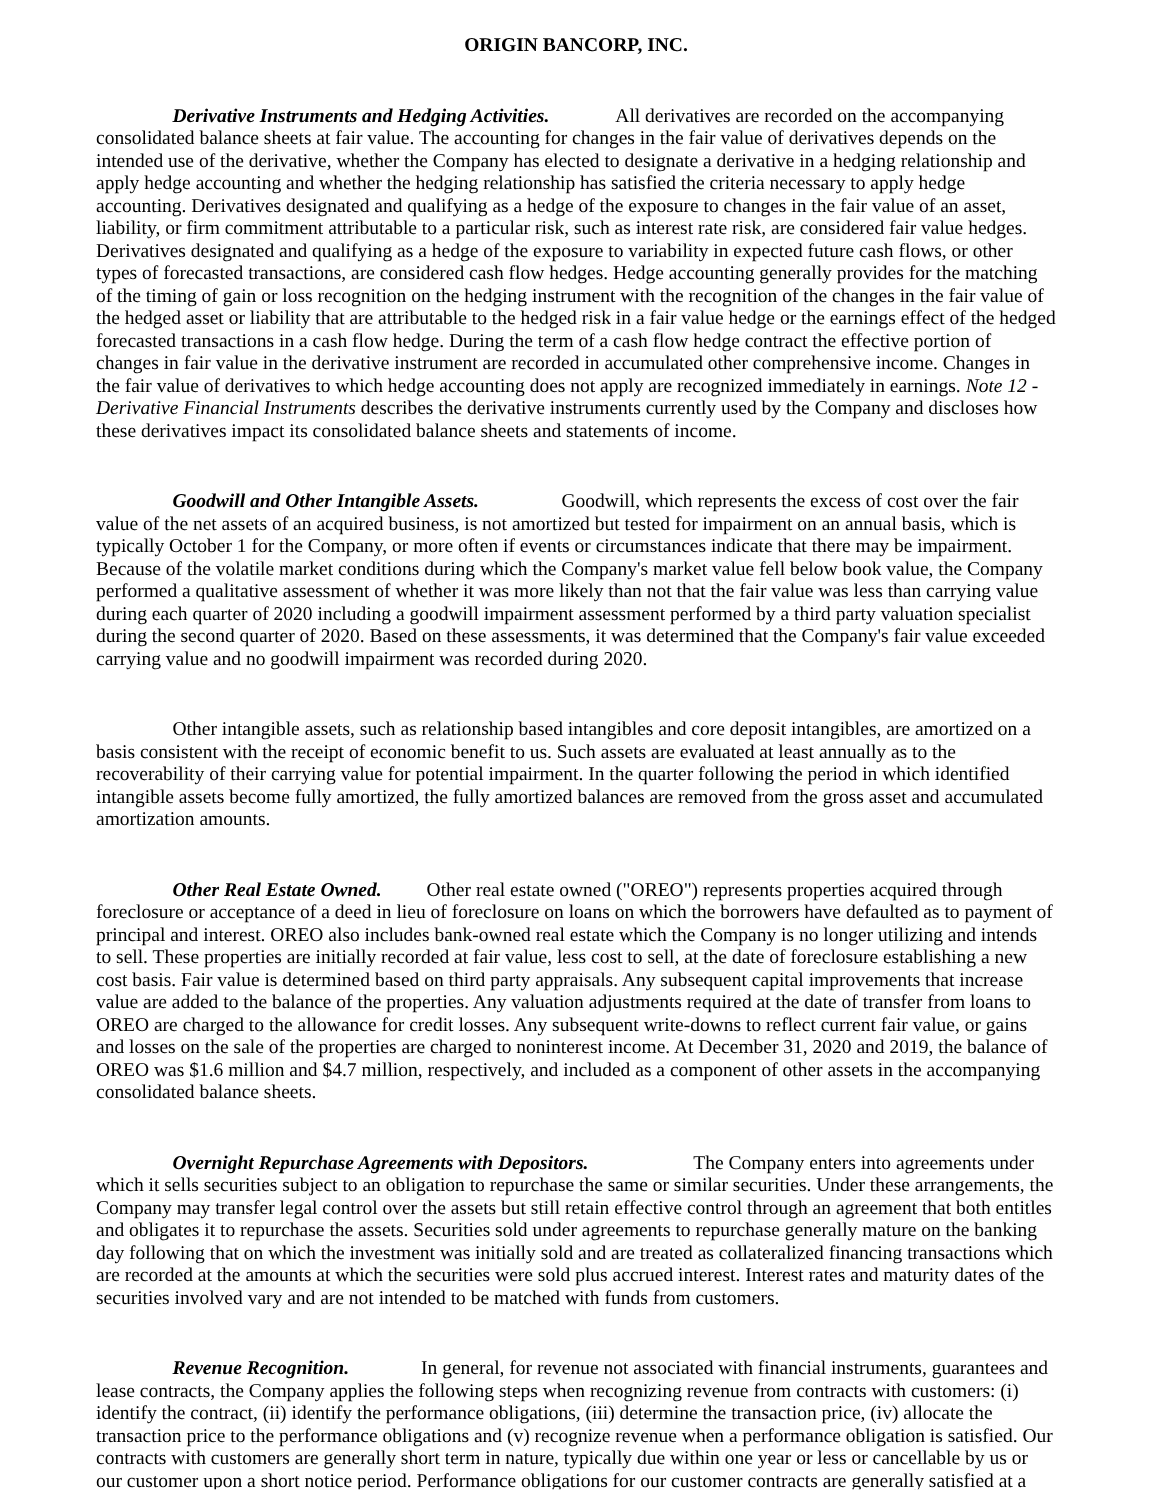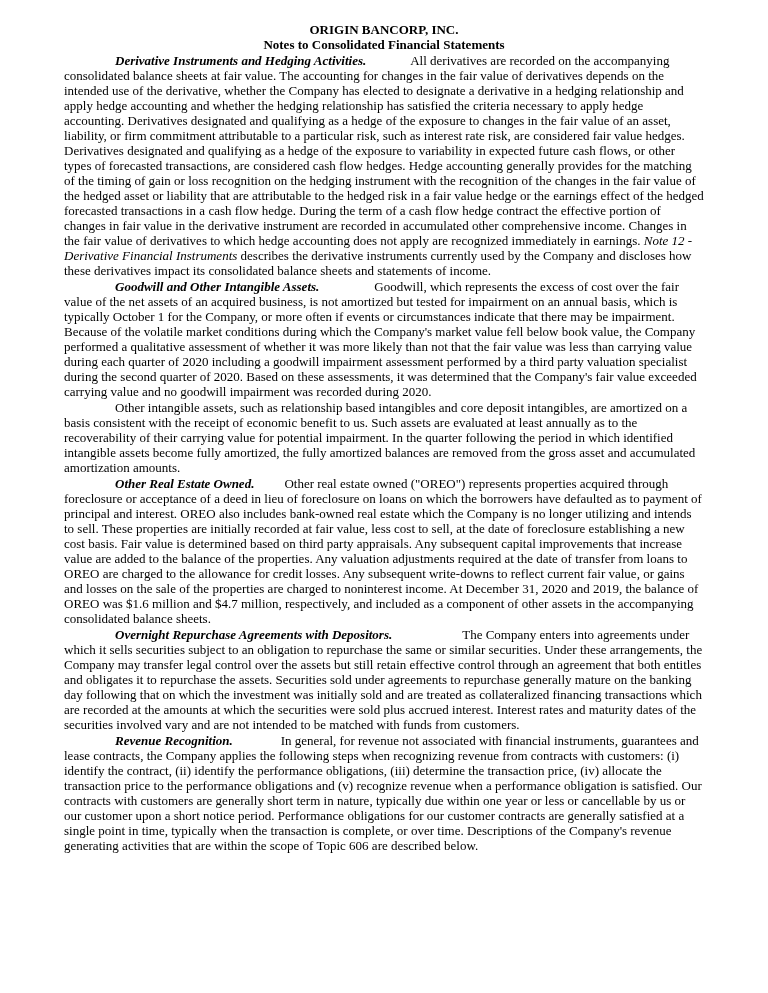--- a/index.html
+++ b/index.html
@@ -12,21 +12,21 @@
     font-family: "Liberation Serif", "DejaVu Serif", serif;
     font-size: 13px;
     line-height: 15px;
     box-sizing: border-box;
     overflow: hidden;
   }
   .content { padding: 22px 64px 0 64px; }
   .doc-header { text-align: center; font-weight: bold; }
   .doc-header div { white-space: nowrap; }
   .para {
-    margin: 1px 0 0 0;
+    margin: 32px 0 0 0;
     text-indent: 51px;
     text-align: left;
   }
   .lead { font-weight: bold; font-style: italic; }
   .tab { display: inline-block; height: 1px; vertical-align: baseline; }
   .ref-italic { font-style: italic; }
   .page-footer {
     position: absolute;
     bottom: 24px;
     left: 0;
@@ -35,21 +35,20 @@
   }
 </style>
 </head>
 <body>
 
 <div class="page">
   <div class="content">
 
     <div class="doc-header">
       <div>ORIGIN BANCORP, INC.</div>
-      <div>Notes to Consolidated Financial Statements</div>
     </div>
 
     <p class="para"><span class="lead">Derivative Instruments and Hedging Activities.</span><span class="tab" style="width:44px"></span><span>All derivatives are recorded on the accompanying consolidated balance sheets at fair value. The accounting for changes in the fair value of derivatives depends on the intended use of the derivative, whether the Company has elected to designate a derivative in a hedging relationship and apply hedge accounting and whether the hedging relationship has satisfied the criteria necessary to apply hedge accounting. Derivatives designated and qualifying as a hedge of the exposure to changes in the fair value of an asset, liability, or firm commitment attributable to a particular risk, such as interest rate risk, are considered fair value hedges. Derivatives designated and qualifying as a hedge of the exposure to variability in expected future cash flows, or other types of forecasted transactions, are considered cash flow hedges. Hedge accounting generally provides for the matching of the timing of gain or loss recognition on the hedging instrument with the recognition of the changes in the fair value of the hedged asset or liability that are attributable to the hedged risk in a fair value hedge or the earnings effect of the hedged forecasted transactions in a cash flow hedge. During the term of a cash flow hedge contract the effective portion of changes in fair value in the derivative instrument are recorded in accumulated other comprehensive income. Changes in the fair value of derivatives to which hedge accounting does not apply are recognized immediately in earnings. </span><span class="ref-italic">Note 12 - Derivative Financial Instruments</span><span> describes the derivative instruments currently used by the Company and discloses how these derivatives impact its consolidated balance sheets and statements of income.</span></p>
 
     <p class="para"><span class="lead">Goodwill and Other Intangible Assets.</span><span class="tab" style="width:55px"></span><span>Goodwill, which represents the excess of cost over the fair value of the net assets of an acquired business, is not amortized but tested for impairment on an annual basis, which is typically October 1 for the Company, or more often if events or circumstances indicate that there may be impairment. Because of the volatile market conditions during which the Company's market value fell below book value, the Company performed a qualitative assessment of whether it was more likely than not that the fair value was less than carrying value during each quarter of 2020 including a goodwill impairment assessment performed by a third party valuation specialist during the second quarter of 2020.  Based on these assessments, it was determined that the Company's fair value exceeded carrying value and no goodwill impairment was recorded during 2020.</span></p>
 
     <p class="para"><span>Other intangible assets, such as relationship based intangibles and core deposit intangibles, are amortized on a basis consistent with the receipt of economic benefit to us. Such assets are evaluated at least annually as to the recoverability of their carrying value for potential impairment. In the quarter following the period in which identified intangible assets become fully amortized, the fully amortized balances are removed from the gross asset and accumulated amortization amounts.</span></p>
 
     <p class="para"><span class="lead">Other Real Estate Owned.</span><span class="tab" style="width:30px"></span><span>Other real estate owned ("OREO") represents properties acquired through foreclosure or acceptance of a deed in lieu of foreclosure on loans on which the borrowers have defaulted as to payment of principal and interest. OREO also includes bank-owned real estate which the Company is no longer utilizing and intends to sell. These properties are initially recorded at fair value, less cost to sell, at the date of foreclosure establishing a new cost basis. Fair value is determined based on third party appraisals. Any subsequent capital improvements that increase value are added to the balance of the properties. Any valuation adjustments required at the date of transfer from loans to OREO are charged to the allowance for credit losses. Any subsequent write-downs to reflect current fair value, or gains and losses on the sale of the properties are charged to noninterest income. At December 31, 2020 and 2019, the balance of OREO was $1.6 million and $4.7 million, respectively, and included as a component of other assets in the accompanying consolidated balance sheets.</span></p>
 

